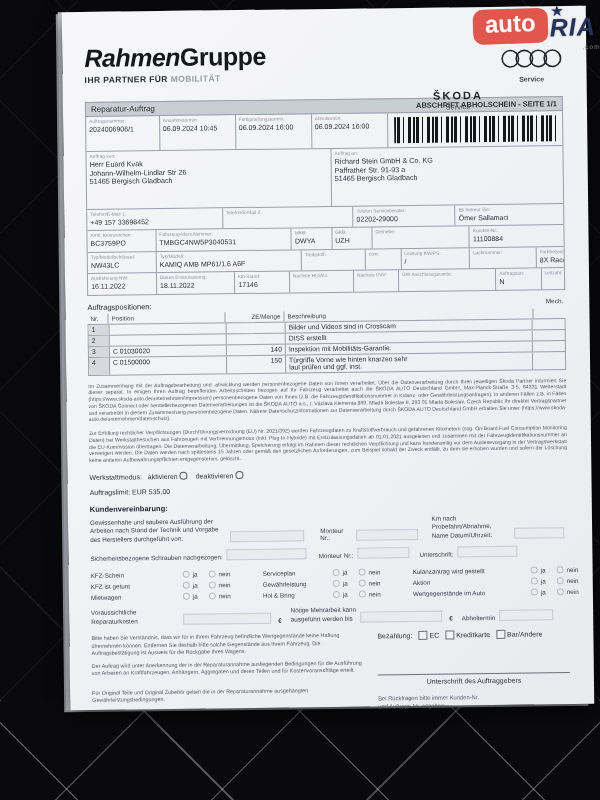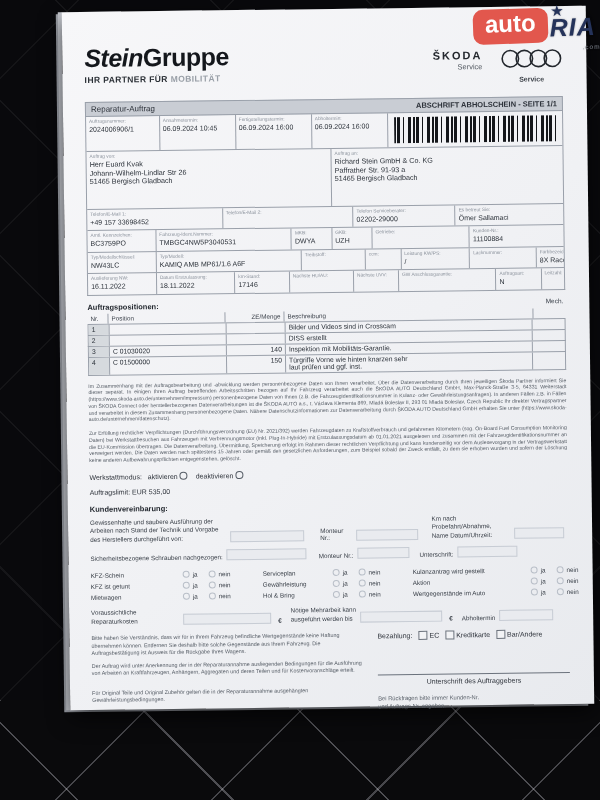--- a/index.html
+++ b/index.html
@@ -30,21 +30,21 @@
 
   
   .hdr{display:flex;justify-content:space-between;align-items:flex-start;margin-top:24px;height:52px;}
   .brand .line1{font-size:25px;letter-spacing:-.5px;color:#14171c;}
   .brand .b1{font-weight:900;font-style:italic;}
   .brand .b2{font-weight:700;}
   .brand .line2{font-size:8.5px;margin-top:2px;letter-spacing:.4px;}
   .brand .t1{font-weight:700;color:#2b3036;}
   .brand .t2{font-weight:700;color:#9aa0a8;}
   .logos{display:flex;align-items:flex-start;gap:18px;margin-top:10px;}
-  .skoda{ text-align:right;}
+  .skoda{ text-align:center;margin-top:40px;}
   .skoda .sk1{font-weight:700;font-size:11px;letter-spacing:2px;color:#24282e;}
   .skoda .sk2{font-size:7.5px;color:#555b63;margin-top:1px;}
   .audi{text-align:center;}
   .audi .aud-service{font-size:7px;font-weight:700;color:#3a3f46;margin-top:3px;}
 
   
   .titlebar{display:flex;justify-content:space-between;align-items:flex-end;background:#c9cdd4;border:1px solid #9aa0aa;padding:2px 5px;margin-top:6px;}
   .titlebar .tl{font-size:8px;color:#2e333b;}
   .titlebar .tr{font-size:7.5px;font-weight:700;color:#2e333b;}
 
@@ -56,21 +56,21 @@
   .cell:first-child{border-left:none;}
   .lbl{font-size:4.8px;color:#8b929c;line-height:1.25;white-space:nowrap;}
   .val{font-size:7px;color:#2b3139;line-height:1.2;margin-top:1px;white-space:nowrap;}
   .addr .val{white-space:pre-line;font-size:7.2px;}
   .barcode-cell{display:flex;align-items:center;justify-content:flex-start;padding:4px 6px;}
   .barcode{height:26px;width:172px;
     background:repeating-linear-gradient(90deg,#14161a 0 2px,transparent 2px 3px,#14161a 3px 6px,transparent 6px 9px,#14161a 9px 10px,transparent 10px 14px,#14161a 14px 17px,transparent 17px 19px);}
 
   
   .pos-head{display:flex;justify-content:space-between;margin-top:7px;}
-  .pos-title{font-size:7.5px;font-weight:700;color:#23282f;}
+  .pos-title{font-size:7.5px;font-weight:400;color:#23282f;}
   .pos-mech{font-size:6.5px;color:#3a404a;margin-right:2px;}
   .ptable{margin-top:2px;font-size:6.8px;color:#2b3139;}
   .prow{display:flex;border:1px solid #9aa0aa;border-top:none;}
   .prow.head{border:none;font-size:6.3px;color:#3d434c;}
   .prow.first{border-top:1px solid #9aa0aa;}
   .pc{padding:1.5px 3px;border-left:1px solid #9aa0aa;}
   .pc:first-child{border-left:none;}
   .pc.nr{width:14px;flex:none;background:#d6dade;}
   .prow.head .pc.nr{background:none;}
   .pc.pos{width:110px;flex:none;}
@@ -122,21 +122,21 @@
 <body>
 
 <div class="fabric"></div>
 <div class="fabric-dim"></div>
 
 <div class="paper">
 <div class="inner">
 
   <div class="hdr">
     <div class="brand">
-      <div class="line1"><span class="b1">Stein</span><span class="b2">Gruppe</span></div>
+      <div class="line1"><span class="b1">Rahmen</span><span class="b2">Gruppe</span></div>
       <div class="line2"><span class="t1">IHR PARTNER FÜR</span><span class="t2"> MOBILITÄT</span></div>
     </div>
     <div class="logos">
       <div class="skoda">
         <div class="sk1">ŠKODA</div>
         <div class="sk2">Service</div>
       </div>
       <div class="audi">
         <svg width="62" height="20" viewBox="0 0 62 20">
           <circle cx="10" cy="10" r="8.2" fill="none" stroke="#23272d" stroke-width="1.6"></circle>

